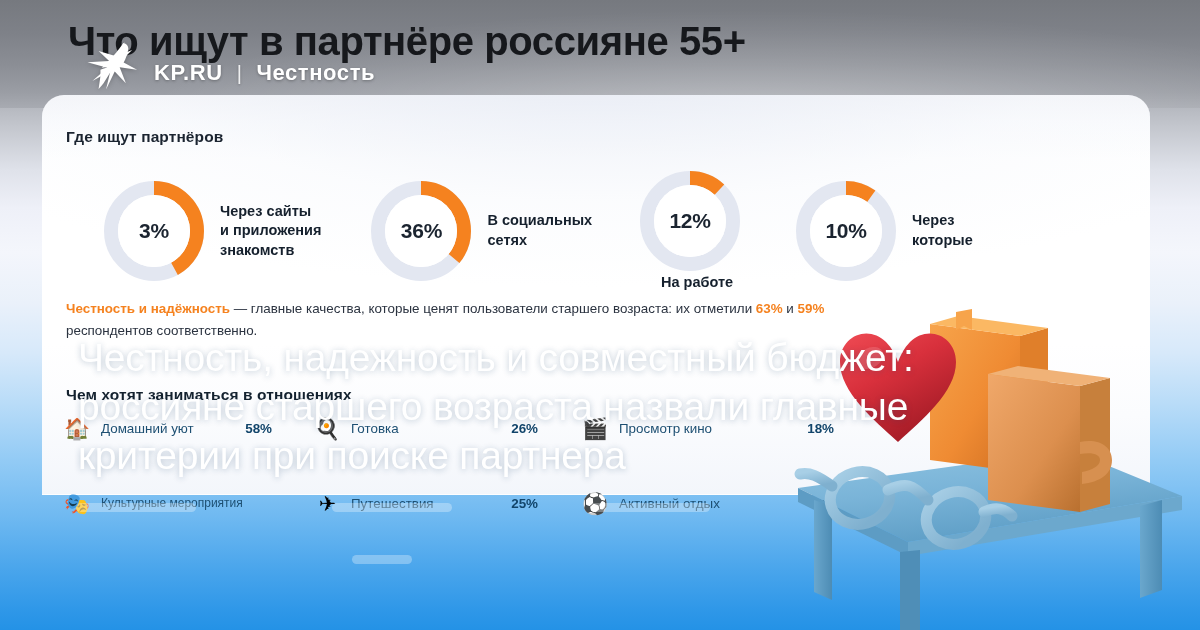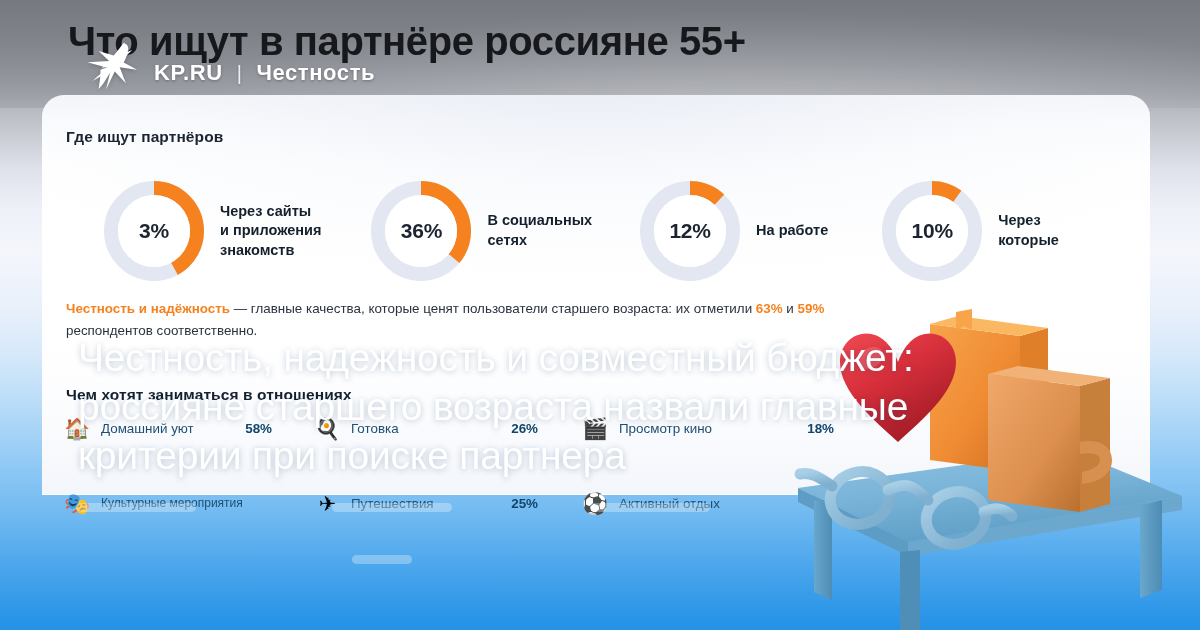--- a/index.html
+++ b/index.html
@@ -333,21 +333,21 @@
             <circle cx="52" cy="52" r="43" fill="none" stroke="#E3E7F1" stroke-width="14"></circle>
             <circle cx="52" cy="52" r="43" fill="none" stroke="#F5821F" stroke-width="14" stroke-dasharray="97.3 172.9" stroke-dashoffset="0" transform="rotate(-90 52 52)" stroke-linecap="butt"></circle>
             <circle cx="52" cy="52" r="36" fill="#ffffff"></circle>
           </svg>
           <div class="donut-value">36%</div>
         </div>
         <div class="donut-label">В социальных
 сетях</div>
       </div>
 
-      <div class="donut-cell" style="margin-left:46px;">
+      <div class="donut-cell" style="margin-left:46px;flex-direction:column;">
         <div class="donut-wrap">
           <svg width="104" height="104" viewBox="0 0 104 104">
             <circle cx="52" cy="52" r="43" fill="none" stroke="#E3E7F1" stroke-width="14"></circle>
             <circle cx="52" cy="52" r="43" fill="none" stroke="#F5821F" stroke-width="14" stroke-dasharray="32.4 237.8" stroke-dashoffset="0" transform="rotate(-90 52 52)" stroke-linecap="butt"></circle>
             <circle cx="52" cy="52" r="36" fill="#ffffff"></circle>
           </svg>
           <div class="donut-value">12%</div>
         </div>
         <div class="donut-label">На работе</div>
       </div>

